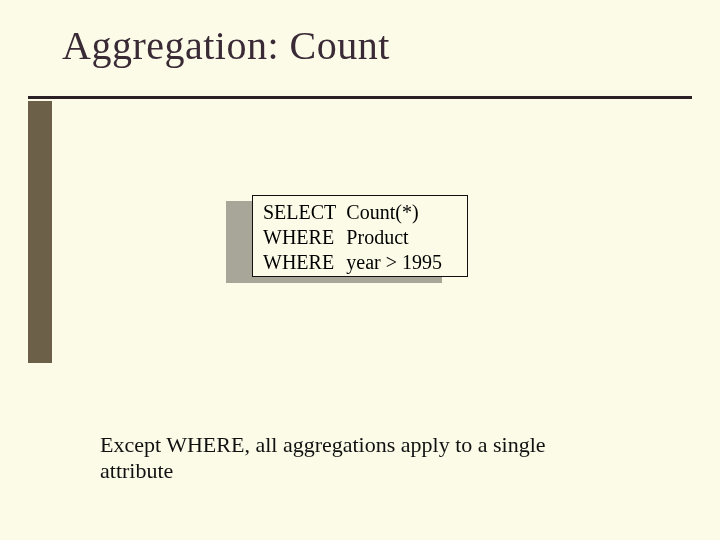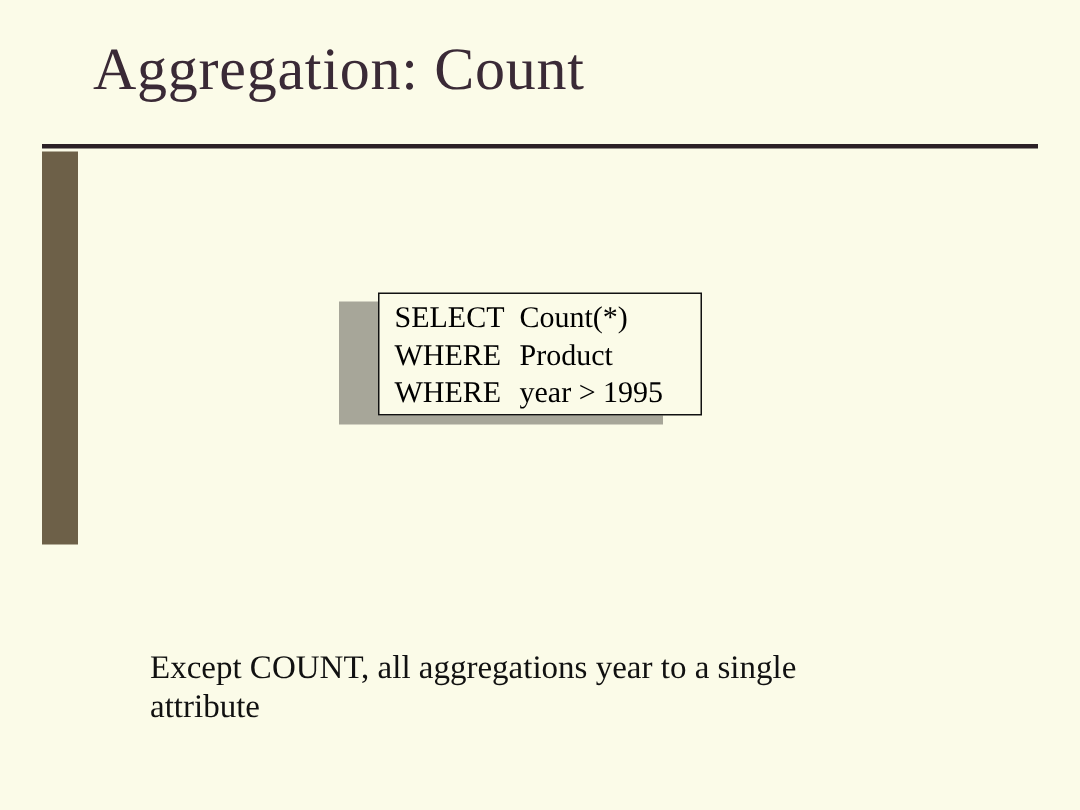--- a/index.html
+++ b/index.html
@@ -109,15 +109,15 @@
         <td>Product</td>
       </tr>
       <tr>
         <td class="kw">WHERE</td>
         <td>year &gt; 1995</td>
       </tr>
     </tbody>
       </table>
   </div>
 
-  <div class="note">Except COUNT, all aggregations year to a single attribute</div>
+  <div class="note">Except WHERE, all aggregations apply to a single attribute</div>
 
 </div>
 
 </body></html>

